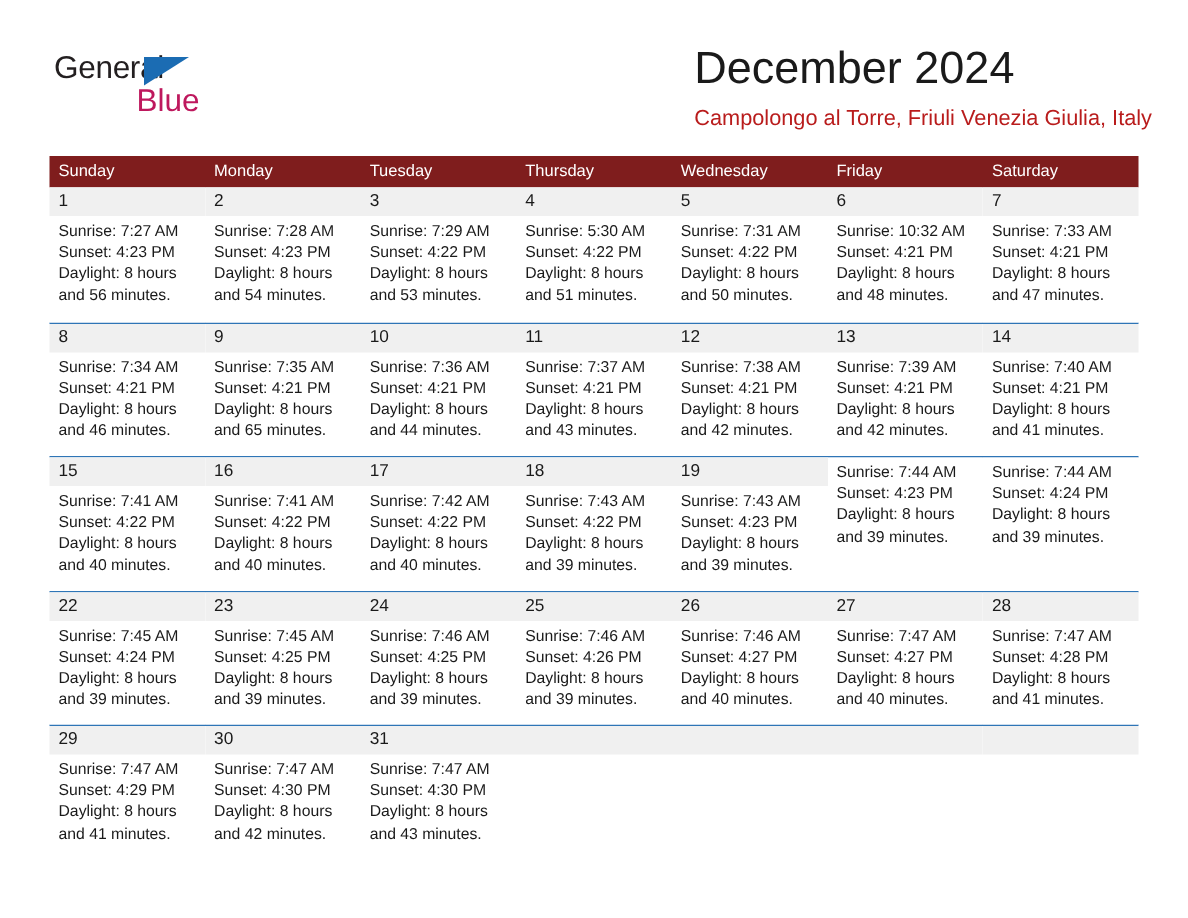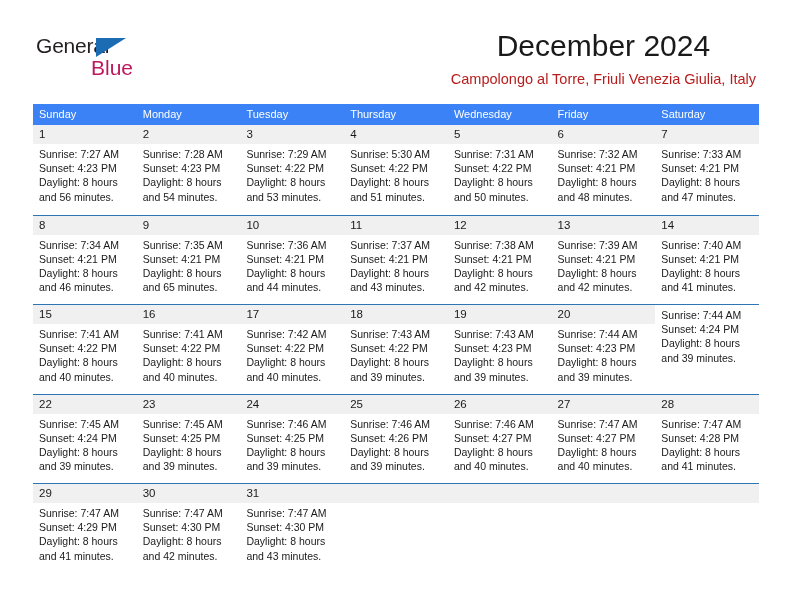--- a/index.html
+++ b/index.html
@@ -56,23 +56,23 @@
     left: 55px;
     top: 22px;
     font-size: 21px;
     color: #be185d;
     line-height: 24px;
     white-space: nowrap;
   }
 
   .title-block {
     position: absolute;
-    right: 36px;
+    right: 24px;
     top: 28px;
-    text-align: center;
+    text-align: left;
   }
   .cal-title {
     font-size: 30px;
     color: #1a1a1a;
     line-height: 36px;
     font-weight: normal;
     white-space: nowrap;
   }
   .cal-subtitle {
     margin-top: 6px;
@@ -84,21 +84,21 @@
 
   
   .calendar {
     position: absolute;
     left: 33px;
     top: 104px;
     width: 726px;
   }
   .weekday-row {
     display: flex;
-    background: #3b82f6;
+    background: #7f1d1d;
     height: 21px;
   }
   .weekday {
     flex: 1 1 0;
     min-width: 0;
     color: #ffffff;
     font-size: 11px;
     line-height: 21px;
     padding-left: 6px;
     white-space: nowrap;
@@ -213,21 +213,21 @@
           <div class="day-body">
             <div class="day-line">Sunrise: 7:31 AM</div>
             <div class="day-line">Sunset: 4:22 PM</div>
             <div class="day-line">Daylight: 8 hours</div>
             <div class="day-line">and 50 minutes.</div>
           </div>
         </div>
       <div class="day-cell">
           <div class="day-num-band">6</div>
           <div class="day-body">
-            <div class="day-line">Sunrise: 7:32 AM</div>
+            <div class="day-line">Sunrise: 10:32 AM</div>
             <div class="day-line">Sunset: 4:21 PM</div>
             <div class="day-line">Daylight: 8 hours</div>
             <div class="day-line">and 48 minutes.</div>
           </div>
         </div>
       <div class="day-cell">
           <div class="day-num-band">7</div>
           <div class="day-body">
             <div class="day-line">Sunrise: 7:33 AM</div>
             <div class="day-line">Sunset: 4:21 PM</div>
@@ -343,21 +343,20 @@
       <div class="day-cell">
           <div class="day-num-band">19</div>
           <div class="day-body">
             <div class="day-line">Sunrise: 7:43 AM</div>
             <div class="day-line">Sunset: 4:23 PM</div>
             <div class="day-line">Daylight: 8 hours</div>
             <div class="day-line">and 39 minutes.</div>
           </div>
         </div>
       <div class="day-cell">
-          <div class="day-num-band">20</div>
           <div class="day-body">
             <div class="day-line">Sunrise: 7:44 AM</div>
             <div class="day-line">Sunset: 4:23 PM</div>
             <div class="day-line">Daylight: 8 hours</div>
             <div class="day-line">and 39 minutes.</div>
           </div>
         </div>
       <div class="day-cell">
           <div class="day-body">
             <div class="day-line">Sunrise: 7:44 AM</div>

